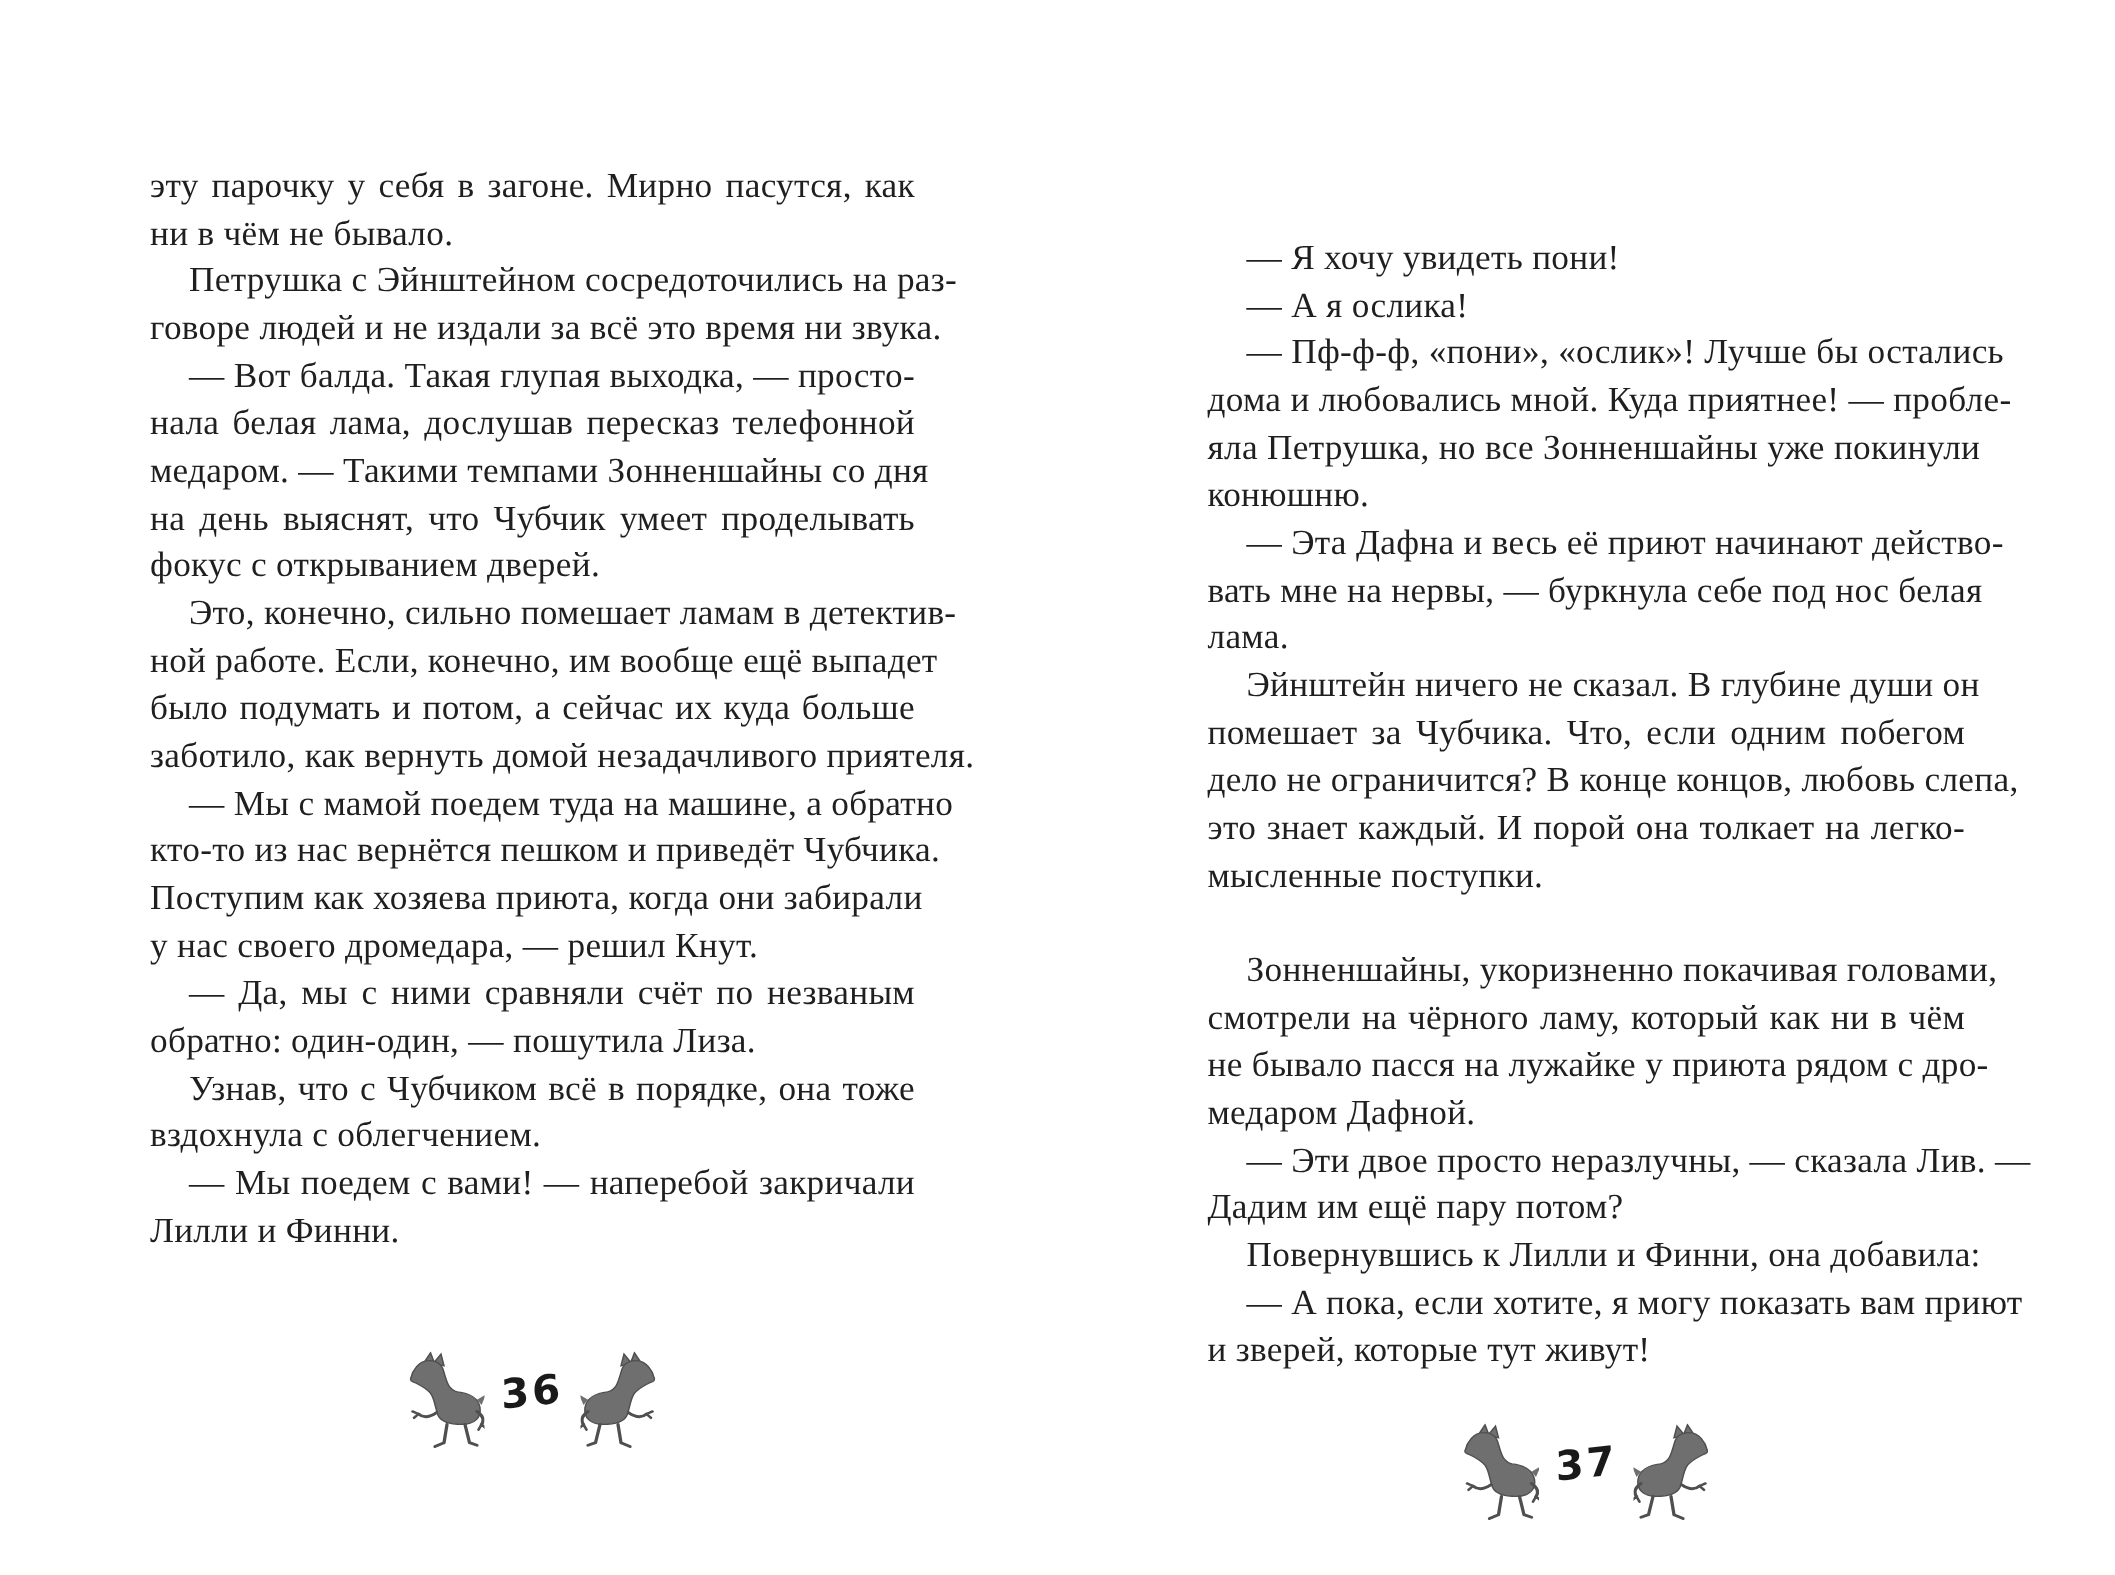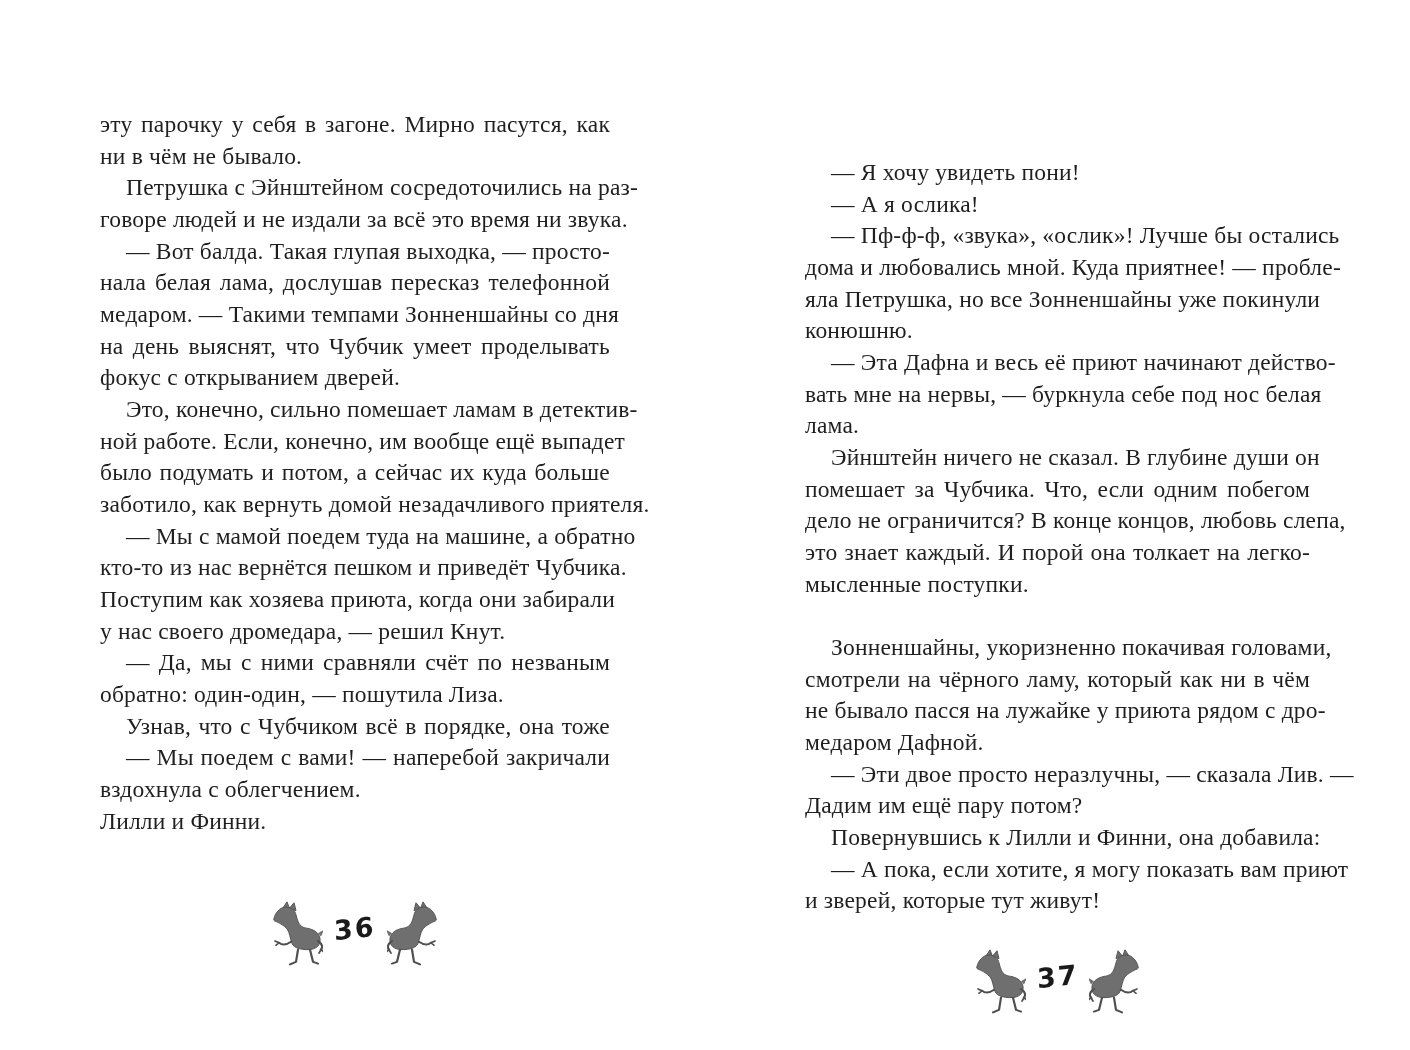--- a/index.html
+++ b/index.html
@@ -119,40 +119,40 @@
         <div class="line">ной работе. Если, конечно, им вообще ещё выпадет</div>
         <div class="line">было подумать и потом, а сейчас их куда больше</div>
         <div class="line last">заботило, как вернуть домой незадачливого приятеля.</div>
         <div class="line indent">— Мы с мамой поедем туда на машине, а обратно</div>
         <div class="line">кто-то из нас вернётся пешком и приведёт Чубчика.</div>
         <div class="line">Поступим как хозяева приюта, когда они забирали</div>
         <div class="line last">у нас своего дромедара, — решил Кнут.</div>
         <div class="line indent">— Да, мы с ними сравняли счёт по незваным</div>
         <div class="line last">обратно: один-один, — пошутила Лиза.</div>
         <div class="line indent">Узнав, что с Чубчиком всё в порядке, она тоже</div>
+        <div class="line last">вздохнула с облегчением.</div>
         <div class="line indent">— Мы поедем с вами! — наперебой закричали</div>
-        <div class="line last">вздохнула с облегчением.</div>
         <div class="line last">Лилли и Финни.</div>
       </div>
     <div class="footer">
       <svg class="llama-svg" viewBox="0 0 50 76" preserveAspectRatio="none">
           <use href="#llama-shape"></use>
         </svg>
       <span class="page-num">36</span>
       <svg class="llama-svg mirror" viewBox="0 0 50 76" preserveAspectRatio="none">
           <use href="#llama-shape"></use>
         </svg>
     </div>
   </section>
 
   <section class="page" id="page-right">
     <div class="text-col">
         <div class="line indent last">— Я хочу увидеть пони!</div>
         <div class="line indent last">— А я ослика!</div>
-        <div class="line indent">— Пф-ф-ф, «звука», «ослик»! Лучше бы остались</div>
+        <div class="line indent">— Пф-ф-ф, «пони», «ослик»! Лучше бы остались</div>
         <div class="line">дома и любовались мной. Куда приятнее! — пробле-</div>
         <div class="line">яла Петрушка, но все Зонненшайны уже покинули</div>
         <div class="line last">конюшню.</div>
         <div class="line indent">— Эта Дафна и весь её приют начинают действо-</div>
         <div class="line">вать мне на нервы, — буркнула себе под нос белая</div>
         <div class="line last">лама.</div>
         <div class="line indent">Эйнштейн ничего не сказал. В глубине души он</div>
         <div class="line">помешает за Чубчика. Что, если одним побегом</div>
         <div class="line">дело не ограничится? В конце концов, любовь слепа,</div>
         <div class="line">это знает каждый. И порой она толкает на легко-</div>

